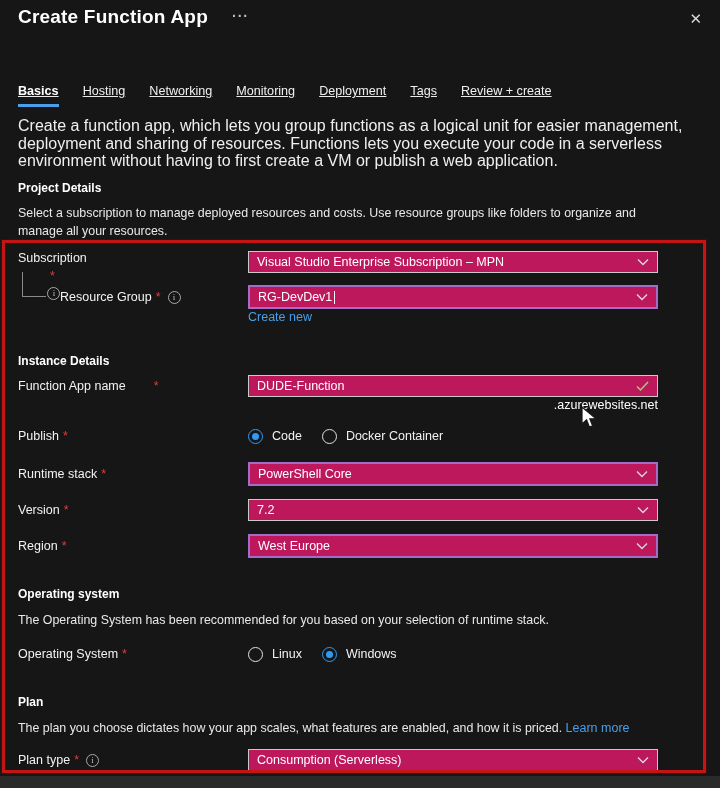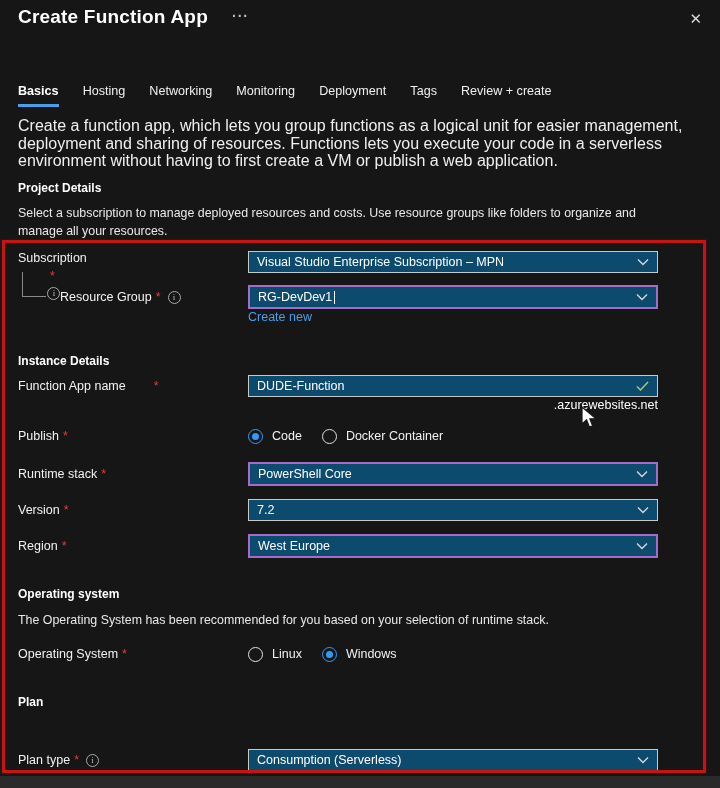--- a/index.html
+++ b/index.html
@@ -8,42 +8,42 @@
   #stage { position:relative; width:720px; height:788px; background:#161616;padding-left:32px; }
 
   .abs { position:absolute; }
 
   
   .app-title { left:18px; top:6px; font-size:19px; font-weight:bold; color:#ffffff; letter-spacing:.2px; }
   .title-ellipsis { left:232px; top:8px; font-size:14px; color:#bdbdbd; font-weight:bold; letter-spacing:1px; cursor:default; }
   .close-btn { right:18px; top:10px; font-size:15px; color:#d8d8d8; cursor:default; }
 
   
-  .tabs { left:18px; top:84px; display:flex; gap:24px; font-size:12.6px; }
+  .tabs { left:18px; top:84px; display:flex; gap:24px; font-size:12.6px;text-decoration:underline; }
   .tab { color:#f0f0f0; padding-bottom:6px; white-space:nowrap; }
   .tab.active { font-weight:bold; color:#ffffff; border-bottom:3px solid #4a9fe8; }
 
   
   .intro { left:18px; top:117px; width:666px; font-size:16px; line-height:17.6px; color:#efefef; }
   .section-head { font-size:12px; font-weight:bold; color:#ffffff; }
   .section-desc { width:666px; font-size:12.4px; line-height:17.6px; color:#e9e9e9; }
 
   
   .red-box { left:2px; top:240px; width:704px; height:533px; border:3px solid #c41414; pointer-events:none; z-index:40;
              box-shadow:0 0 0 1px rgba(90,8,8,.6); }
   .bottom-strip { left:0; top:776px; width:720px; height:12px; background:#2a2a2a; }
 
   
   .flabel { left:18px; font-size:12.5px; color:#f2f2f2; display:flex; align-items:center; gap:4px; height:22px; }
   .flabel.indent { left:60px; }
   .req { color:#e63b3b; font-size:12.5px; }
   .info-ic { width:13px; height:13px; border:1px solid #a8a8a8; border-radius:50%; color:#bdbdbd;
              font-size:9px; line-height:11px; text-align:center; display:inline-block; font-family:"Liberation Serif", serif; margin-left:3px; }
 
-  .control { left:248px; width:410px; height:22px; background:#0c4a6e; border:1px solid #c9c9c9;
+  .control { left:248px; width:410px; height:22px; background:#be185d; border:1px solid #c9c9c9;
              display:flex; align-items:center; justify-content:space-between; padding:0 8px; font-size:12.5px; color:#ffffff; }
   .control.focus { border:2px solid #a46cc8; }
   .chev { flex:0 0 auto; margin-left:8px; }
   .caret-bar { display:inline-block; width:1px; height:13px; background:#ffffff; margin-left:2px; vertical-align:middle; }
 
   .link { color:#4a9fe8; font-size:12.5px; cursor:pointer; }
 
   .tree-connector { left:22px; top:272px; width:24px; height:25px; border-left:1px solid #8a8a8a; border-bottom:1px solid #8a8a8a; }
 
   .suffix { left:0; top:398px; width:658px; text-align:right; font-size:12.5px; color:#ffffff; }
@@ -200,20 +200,24 @@
     </div>
     <div class="radio-opt">
       <span class="radio-circ sel">
           <span class="radio-dot"></span>
         </span>
       <span>Windows</span>
     </div>
   </div>
 
   <div class="abs section-head" style="left:18px; top:695px;">Plan</div>
+  <div class="abs section-desc" style="left:18px; top:720px;">
+    <span>The plan you choose dictates how your app scales, what features are enabled, and how it is priced.</span>
+    <span class="link">Learn more</span>
+  </div>
 
   <div class="abs flabel" style="top:749px;">
     <span>Plan type</span>
     <span class="req">*</span>
     <span class="info-ic">i</span>
   </div>
   <div class="abs control" style="top:749px;">
     <span>Consumption (Serverless)</span>
     <span class="chev">
       <svg width="12" height="8" viewBox="0 0 12 8">

